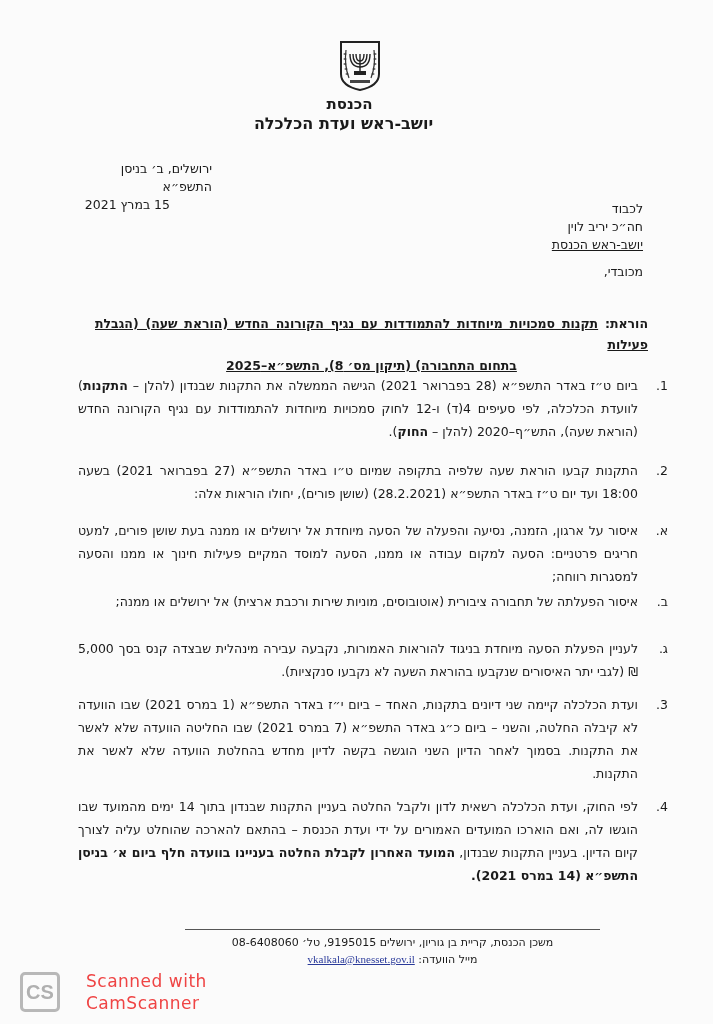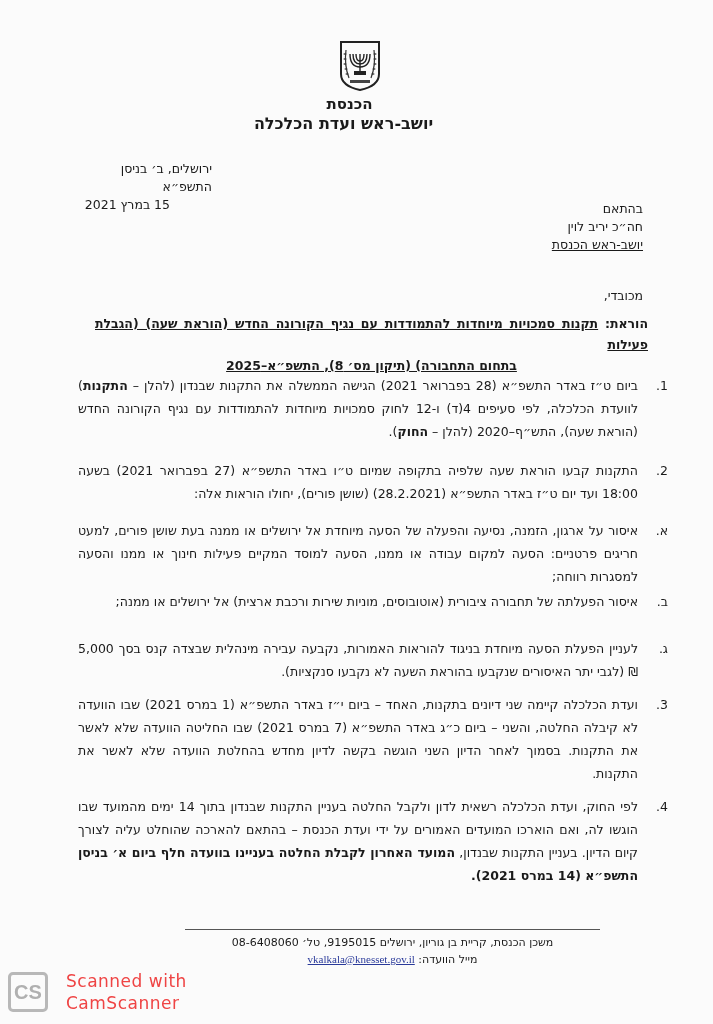--- a/index.html
+++ b/index.html
@@ -17,37 +17,37 @@
     .knesset-name { position: absolute; left: 0; width: 699px; top: 95px; text-align: center; font-weight: bold; font-size: 15px; }
     .committee-name { position: absolute; left: 0; width: 687px; top: 114px; text-align: center; font-weight: bold; font-size: 16px; }
 
     .dateblock { position: absolute; left: 80px; top: 160px; font-size: 12.5px; line-height: 18px; text-align: left; }
     .dateblock div { direction: rtl; text-align: right; width: 90px; }
     .dateblock .hebdate { width: 132px; }
 
     .addressee { position: absolute; right: 70px; top: 200px; font-size: 12.5px; line-height: 18px; text-align: right; direction: rtl; }
     .addressee .title { text-decoration: underline; }
 
-    .greeting { position: absolute; right: 70px; top: 288px; font-size: 12.5px; direction: rtl; }
+    .greeting { position: absolute; right: 70px; top: 264px; font-size: 12.5px; direction: rtl; }
 
     .subject { position: absolute; left: 95px; right: 65px; top: 313px; font-size: 12.5px; font-weight: bold; direction: rtl; text-align: center; line-height: 21px; }
     .subject .u { text-decoration: underline; }
 
     .para { position: absolute; left: 78px; right: 75px; font-size: 12.5px; line-height: 23px; direction: rtl; text-align: justify; }
     .para .num { position: absolute; right: -30px; top: 0; }
     .para b { font-weight: bold; }
 
     .sub { position: absolute; left: 78px; right: 75px; font-size: 12.5px; line-height: 23px; direction: rtl; text-align: justify; }
     .sub .letter { position: absolute; right: -30px; top: 0; }
 
     .footer-line { position: absolute; left: 185px; width: 415px; top: 929px; height: 1px; background: #555; }
     .footer { position: absolute; left: 185px; width: 415px; top: 935px; font-size: 11px; line-height: 16px; text-align: center; direction: rtl; }
     .footer .email { color: #2a3a9a; text-decoration: underline; font-family: "Liberation Serif", serif; }
 
-    .watermark { position: absolute; left: 8px; top: 970px; display: flex; align-items: center; gap: 18px; }
+    .watermark { position: absolute; left: 20px; top: 970px; display: flex; align-items: center; gap: 26px; }
     .cs-logo { width: 40px; height: 40px; border: 3px solid #b8b8b8; border-radius: 5px; box-sizing: border-box; display: flex; align-items: center; justify-content: center; font-family: "Liberation Sans", sans-serif; font-weight: bold; font-size: 20px; color: #b0b0b0; }
     .cs-text { font-family: "DejaVu Sans", sans-serif; font-size: 17px; line-height: 22px; color: #ef4444; letter-spacing: 0.5px; }
   </style>
 </head>
 <body>
 
 <div class="page">
 
   <svg class="emblem" viewBox="0 0 42 52">
     <path d="M2 2 H40 V34 Q40 46 21 50 Q2 46 2 34 Z" fill="none" stroke="#222" stroke-width="2"></path>
@@ -79,21 +79,21 @@
 
   <div class="knesset-name rtl">הכנסת</div>
   <div class="committee-name rtl">יושב-ראש ועדת הכלכלה</div>
 
   <div class="dateblock">
     <div class="hebdate">ירושלים, ב׳ בניסן התשפ״א</div>
     <div>15 במרץ 2021</div>
   </div>
 
   <div class="addressee">
-    <div>בהתאם</div>
+    <div>לכבוד</div>
     <div>חה״כ יריב לוין</div>
     <div class="title">יושב-ראש הכנסת</div>
   </div>
 
   <div class="greeting">מכובדי,</div>
 
   <div class="subject">
     <div style="text-align:justify; text-align-last:justify;">
       <span>הוראת:</span>
       <span class="u">תקנות סמכויות מיוחדות להתמודדות עם נגיף הקורונה החדש (הוראת שעה) (הגבלת פעילות</span>

